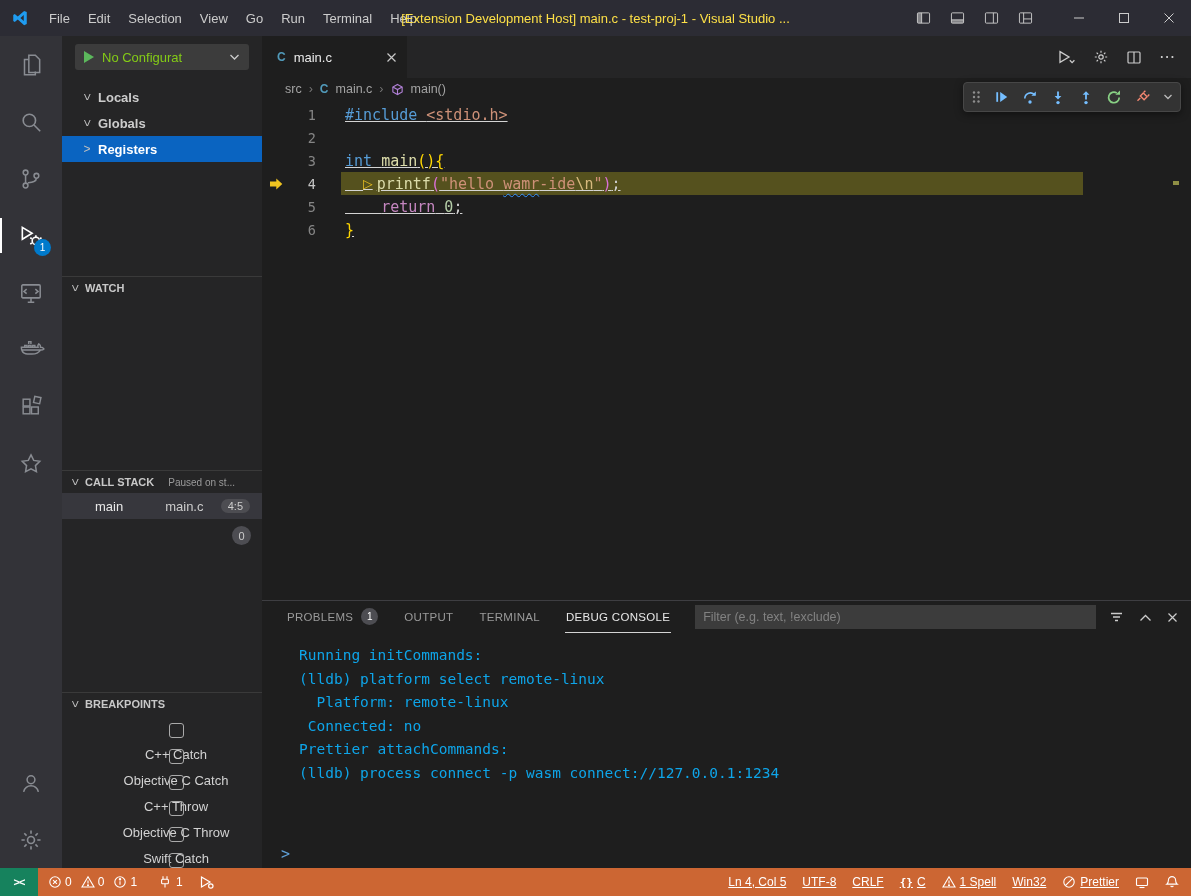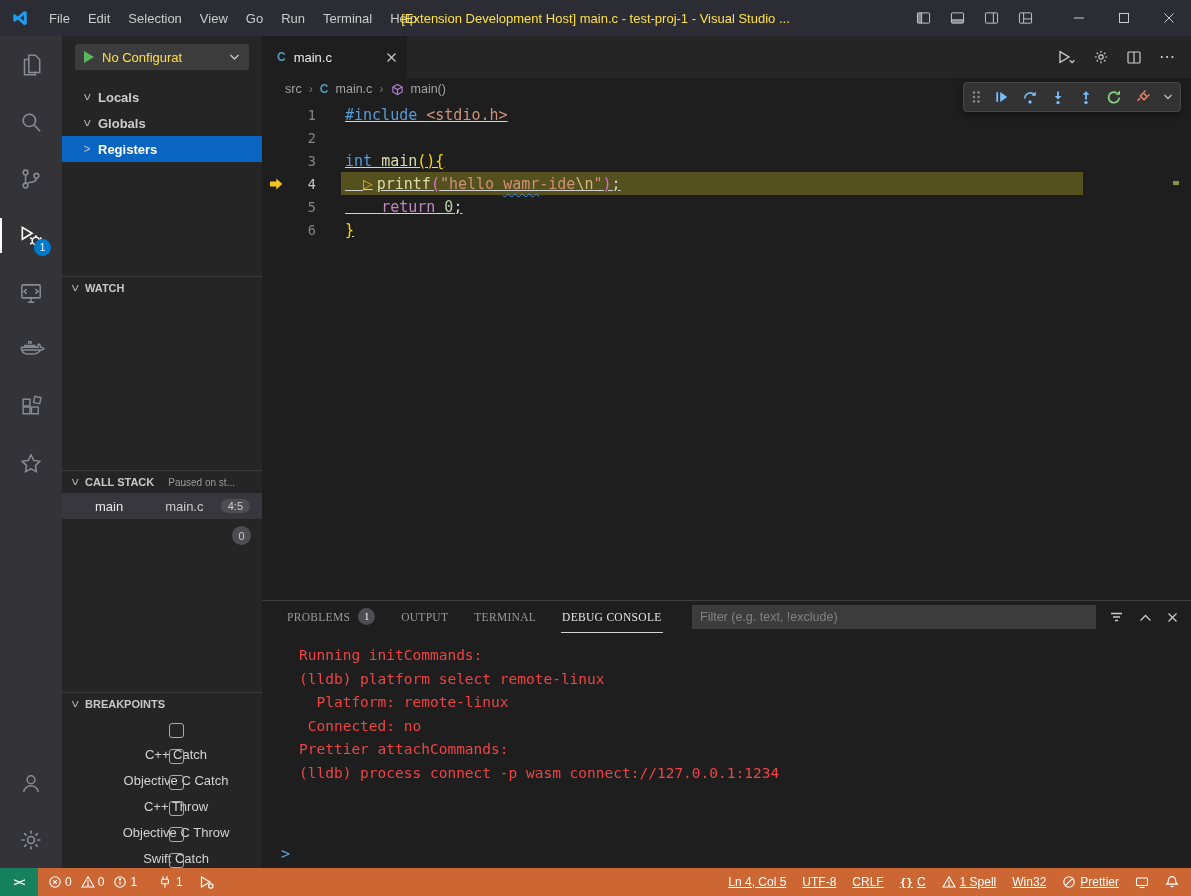--- a/index.html
+++ b/index.html
@@ -23,21 +23,21 @@
   .ab-item { width:62px; height:57px; display:flex; align-items:center; justify-content:center; position:relative; }
   .ab-item.active::before { content:""; position:absolute; left:0; top:11px; bottom:11px; width:2px; background:#ffffff; }
   .ab-badge { position:absolute; right:11px; bottom:8px; min-width:17px; height:17px; padding:0 2px; border-radius:9px; background:#007acc; color:#fff; font-size:10px; display:flex; align-items:center; justify-content:center; }
   .ab-bottom { margin-top:auto; }
 
   
   .sidebar { position:absolute; top:36px; left:62px; width:200px; bottom:28px; background:#252526; overflow:hidden; }
   .side-config { height:42px; display:flex; align-items:center; padding:0 13px; }
   .config-box { flex:1; height:26px; background:#3c3c3c; border-radius:3px; display:flex; align-items:center; gap:8px; padding:0 9px; }
   .play-tri { width:0; height:0; border-left:10px solid #5cb85c; border-top:6px solid transparent; border-bottom:6px solid transparent; flex:none; }
-  .config-label { font-size:13px; color:#fde047; flex:1; white-space:nowrap; overflow:hidden; }
+  .config-label { font-size:13px; color:#84cc16; flex:1; white-space:nowrap; overflow:hidden; }
   .section { position:absolute; left:0; right:0; }
   .sec-head { height:22px; display:flex; align-items:center; gap:5px; padding-left:8px; font-size:11px; font-weight:700; color:#c8c8c8; }
   .chev { display:inline-block; width:10px; font-size:12px; font-weight:400; color:#c0c0c0; text-align:center; transition:none; }
   .chev.open { transform:rotate(90deg); }
   .tree-row { height:26px; display:flex; align-items:center; gap:6px; padding-left:20px; font-size:13px; font-weight:700; color:#cccccc; }
   .tree-row.selected { background:#0a64c1; color:#ffffff; }
   .sec-border { border-top:1px solid #3a3a3a; }
   .cs-note { margin-left:9px; font-size:10px; color:#9b9b9b; font-weight:400; }
   .head-spacer { flex:1; }
   .head-icon { margin-right:10px; }
@@ -72,27 +72,27 @@
   .inline-bp { color:#f0c420; font-family:"DejaVu Sans",sans-serif; font-size:12.5px; margin-right:4px; }
   .ov-mark { position:absolute; right:2px; top:81px; width:6px; height:4px; background:#8f8f45; }
 
   
   .debug-toolbar { position:absolute; top:46px; right:10px; width:218px; height:30px; background:#333333; border:1px solid #474747; border-radius:4px; box-shadow:0 2px 8px rgba(0,0,0,.45); display:flex; align-items:center; justify-content:space-between; padding:0 7px; z-index:9; }
   .dt-btn { display:flex; align-items:center; }
 
   
   .panel { position:absolute; left:0; right:0; bottom:0; height:268px; background:#1e1e1e; border-top:1px solid #3e3e42; }
   .panel-head { height:32px; display:flex; align-items:center; padding-left:24px; }
-  .panel-tab { height:100%; display:flex; align-items:center; gap:8px; padding:0 1px; margin-right:24px; font-size:11.5px; letter-spacing:.3px; color:#9a9a9a; border-bottom:1px solid transparent; white-space:nowrap;font-family:Liberation Serif, serif; }
+  .panel-tab { height:100%; display:flex; align-items:center; gap:8px; padding:0 1px; margin-right:24px; font-size:11.5px; letter-spacing:.3px; color:#9a9a9a; border-bottom:1px solid transparent; white-space:nowrap; }
   .panel-tab.active { color:#e7e7e7; border-bottom-color:#d4d4d4; }
   .panel-badge { background:#4d4d52; color:#ffffff; font-size:10px; min-width:17px; height:17px; border-radius:9px; display:flex; align-items:center; justify-content:center; letter-spacing:0; padding:0 2px; }
   .panel-filter { margin-left:auto; width:404px; height:24px; background:#3c3c3c; border:none; outline:none; color:#cccccc; font-size:12.5px; padding:0 8px; font-family:"Liberation Sans",sans-serif; }
   .panel-filter::placeholder { color:#828282; }
   .panel-icons { display:flex; align-items:center; gap:15px; padding:0 13px 0 13px; }
-  .console { padding:11px 0 0 37px; font-family:"DejaVu Sans Mono","Liberation Mono",monospace; font-size:14.5px; line-height:23.5px; color:#ef4444; }
+  .console { padding:11px 0 0 37px; font-family:"DejaVu Sans Mono","Liberation Mono",monospace; font-size:14.5px; line-height:23.5px; color:#0ea5e9; }
   .console-line { white-space:pre; }
   .console-prompt { position:absolute; left:19px; bottom:5px; color:#5f9fd6; font-family:"DejaVu Sans Mono","Liberation Mono",monospace; font-size:15px; }
 
   
   .statusbar { position:absolute; bottom:0; left:0; right:0; height:28px; background:#cc6633; display:flex; align-items:stretch; font-size:12px; color:#ffffff; z-index:20; }
   .sb-remote { width:38px; background:#16825d; display:flex; align-items:center; justify-content:center; font-size:11px; font-weight:700; letter-spacing:-1px; color:#fff; }
   .sb-left { display:flex; align-items:center; gap:16px; padding-left:10px; }
   .sb-item { display:flex; align-items:center; gap:4px; white-space:nowrap; }
   .sb-sub { display:flex; align-items:center; gap:3px; margin-right:5px; }
   .sb-right { margin-left:auto; display:flex; align-items:center; gap:16px; padding-right:12px;text-decoration:underline; }

